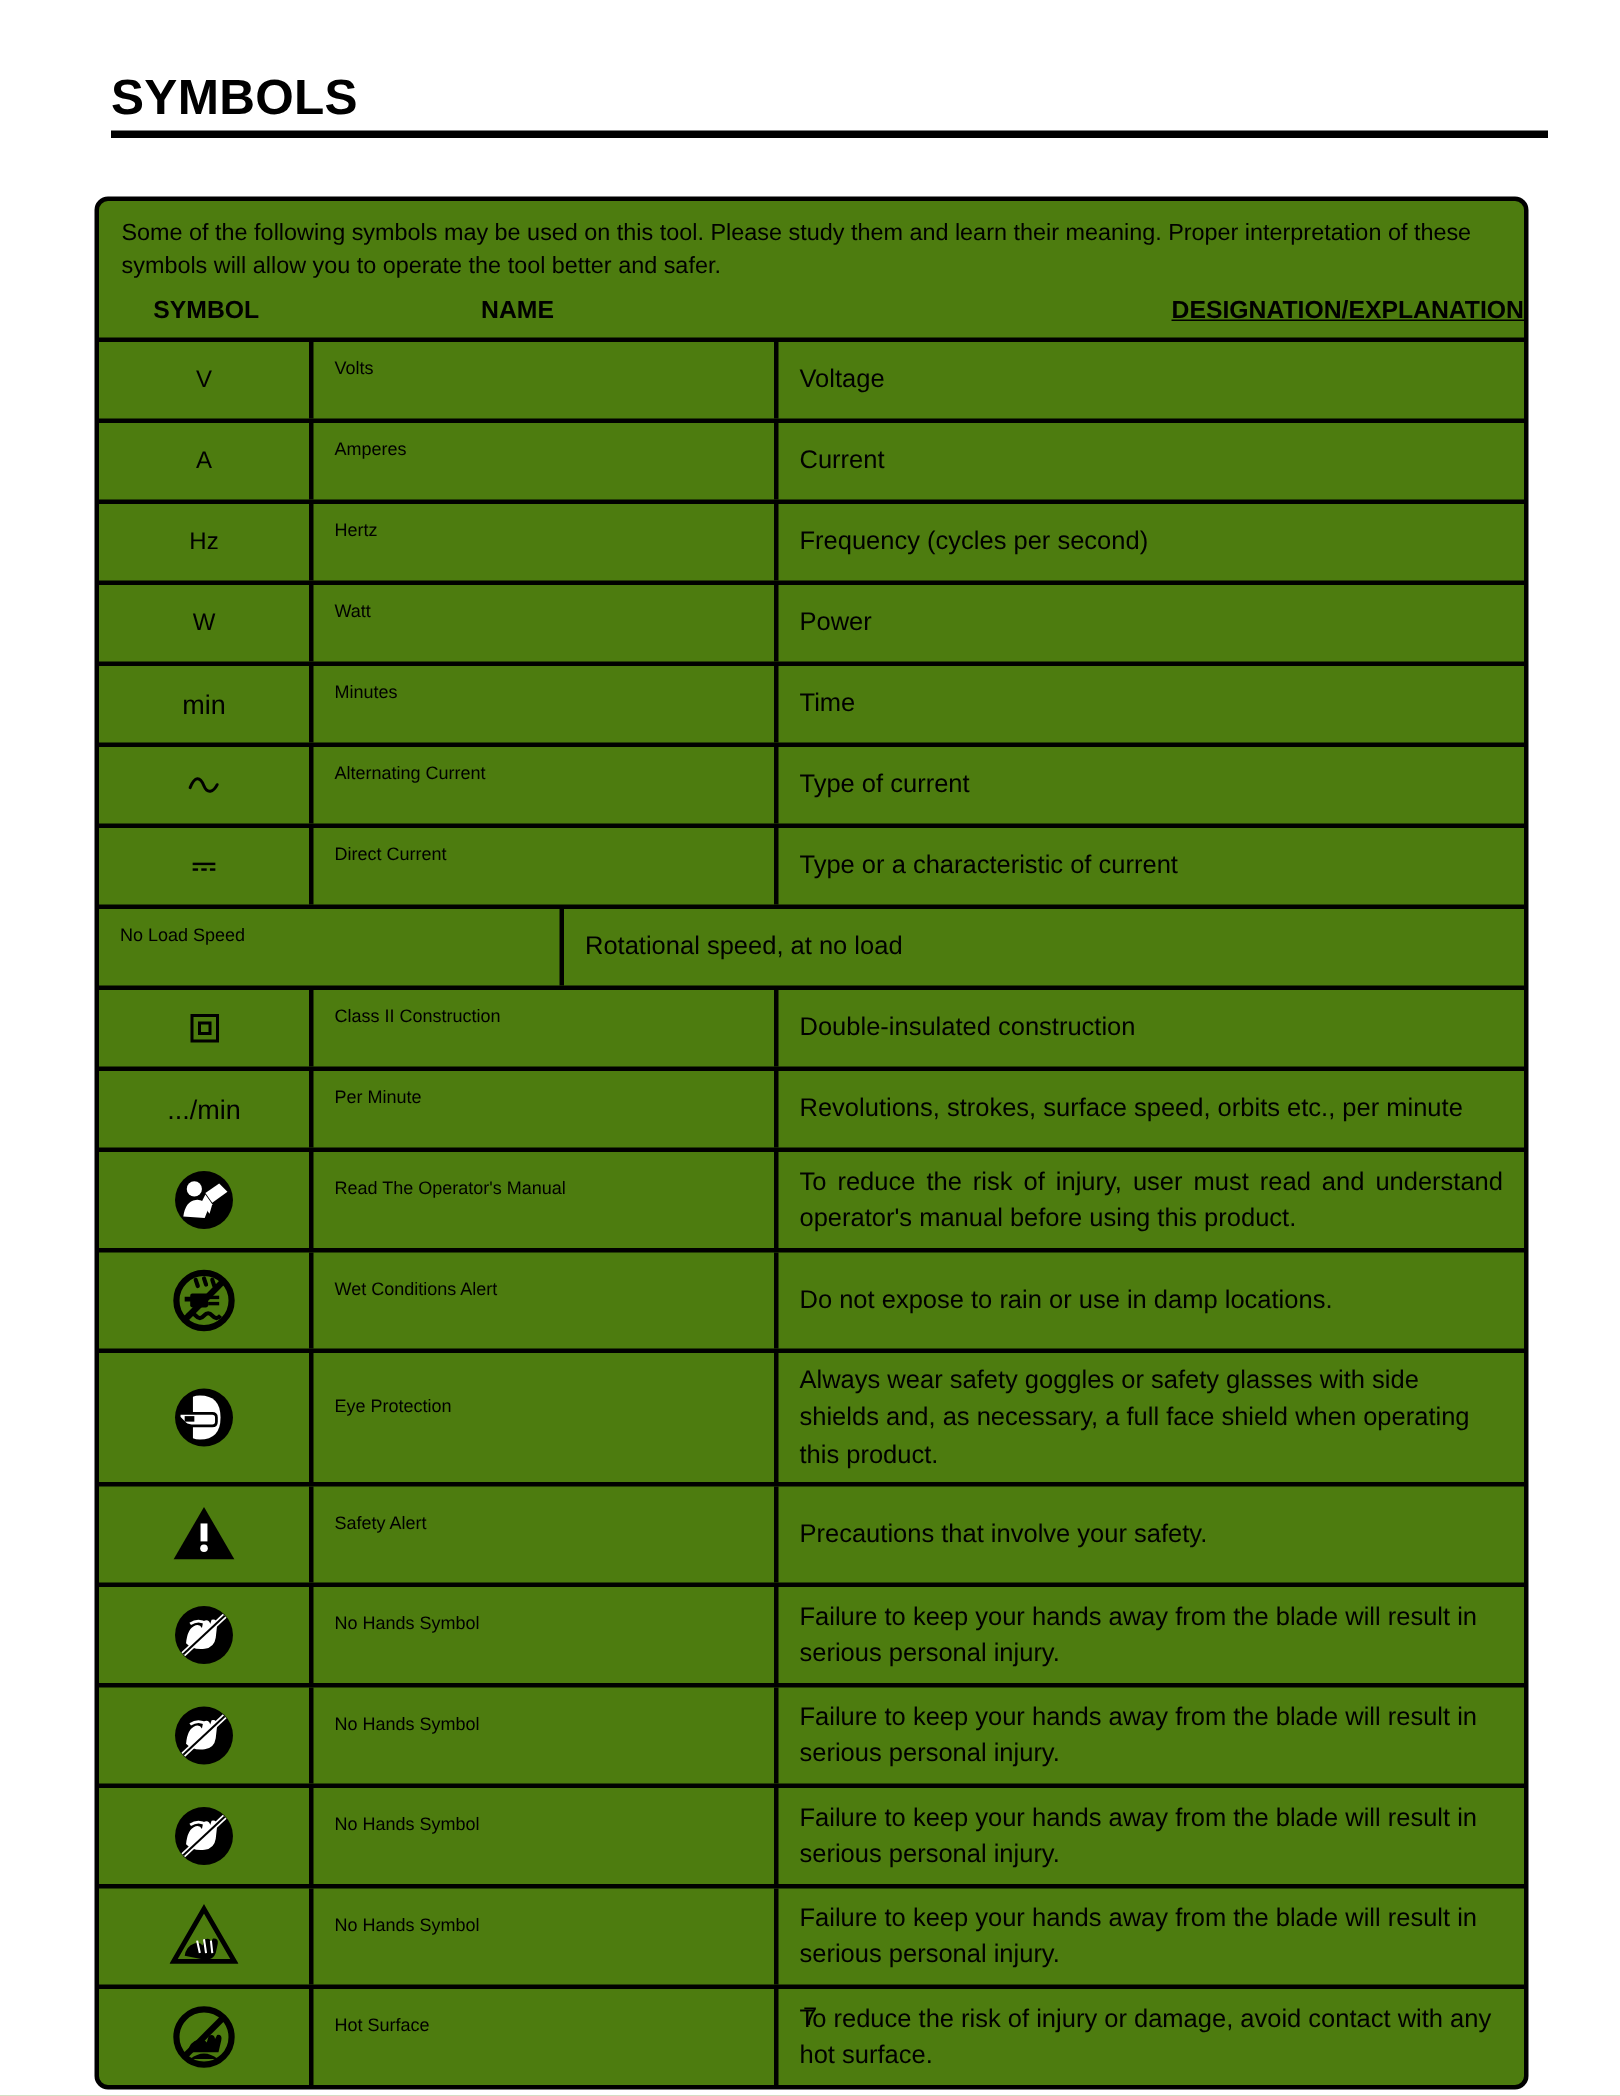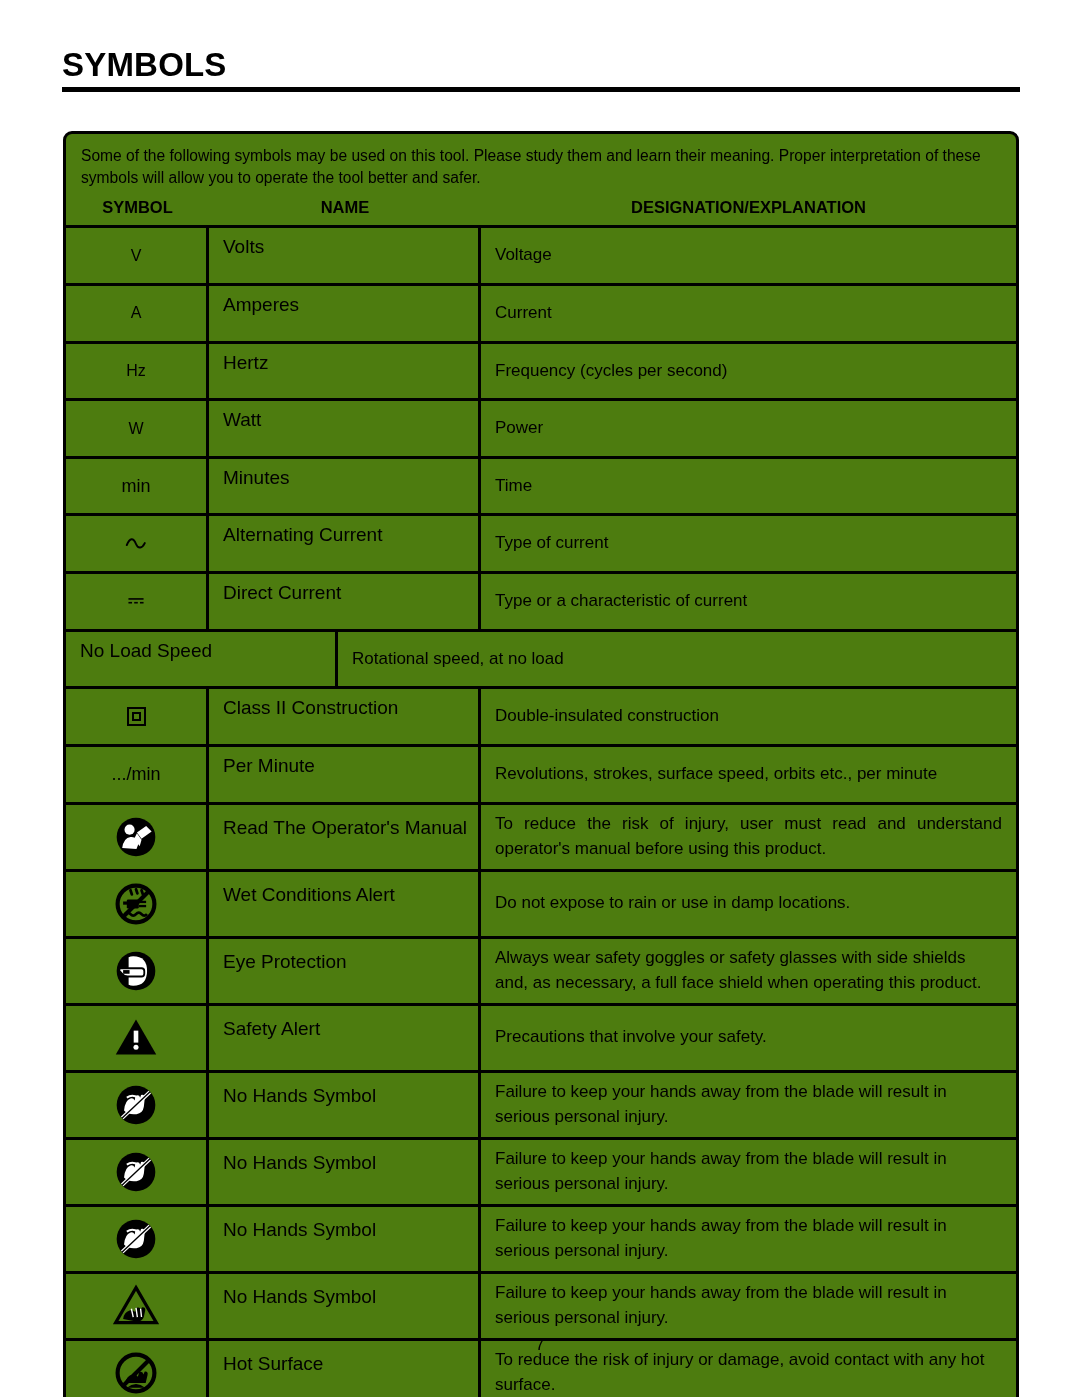--- a/index.html
+++ b/index.html
@@ -20,21 +20,21 @@
     position: relative;
     width: 1080px;
     height: 1397px;
     box-sizing: border-box;
     padding: 0;
   }
 
   
   .title-block {
     position: absolute;
-    left: 62px;
+    left: 74px;
     top: 48px;
     width: 958px;
   }
   .page-title {
     font-size: 33px;
     font-weight: bold;
     letter-spacing: 0.2px;
     line-height: 1.0;
     margin: 0;
     padding: 0 0 6px 0;
@@ -76,22 +76,23 @@
     text-align: center;
     box-sizing: border-box;
   }
   .col-head .ch-name {
     width: 272px;
     text-align: center;
     box-sizing: border-box;
   }
   .col-head .ch-desc {
     flex: 1;
-    text-align: center;
-    box-sizing: border-box;
+    text-align: right;
+    box-sizing: border-box;
+    text-decoration: underline;
   }
 
   .rows { display: block; }
 
   .row {
     display: flex;
     align-items: stretch;
     border-bottom: 3px solid #000;
     min-height: 51px;
   }
@@ -100,27 +101,27 @@
   .cell-symbol {
     width: 143px;
     border-right: 3px solid #000;
     box-sizing: border-box;
     display: flex;
     align-items: center;
     justify-content: center;
     padding: 4px 2px;
   }
   .cell-name {
-    width: 272px;
+    width: 310px;
     border-right: 3px solid #000;
     box-sizing: border-box;
     display: flex;
     align-items: center;
     padding: 6px 10px 23px 14px;
-    font-size: 19px;
+    font-size: 12px;
     line-height: 1.35;
   }
   .cell-desc {
     flex: 1;
     box-sizing: border-box;
     display: flex;
     align-items: center;
     padding: 6px 14px 6px 14px;
     font-size: 17px;
     line-height: 1.45;

